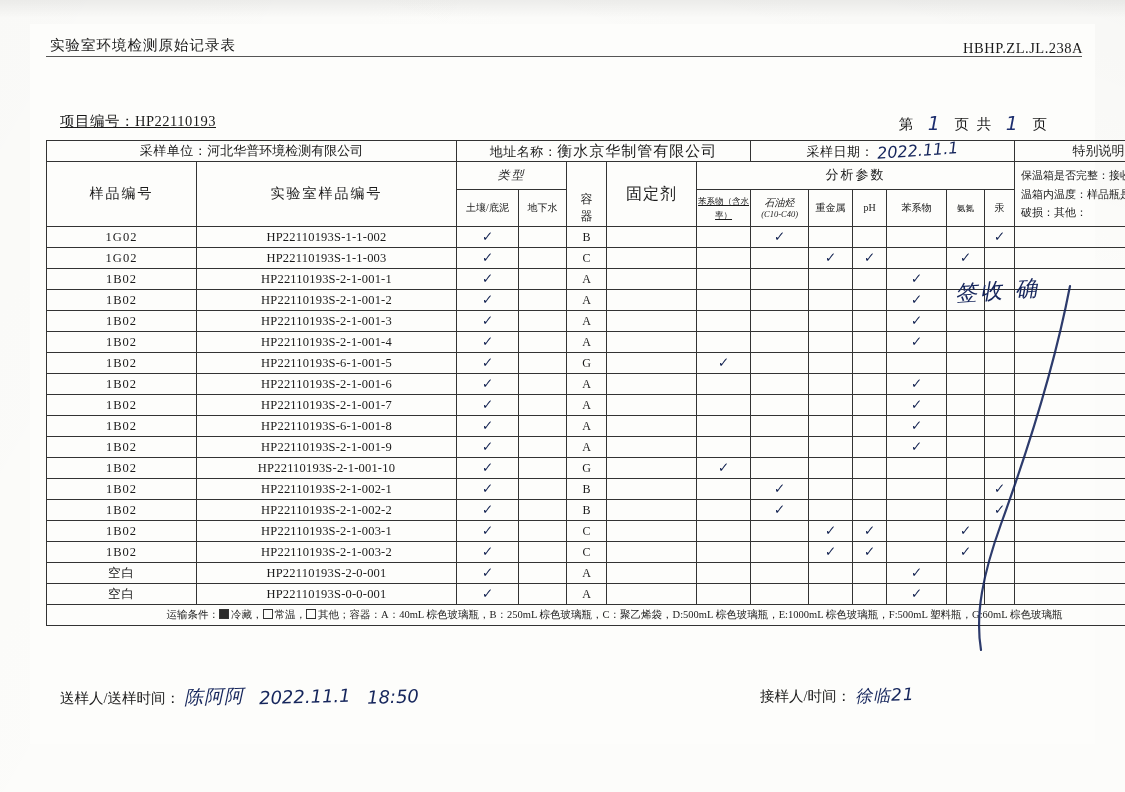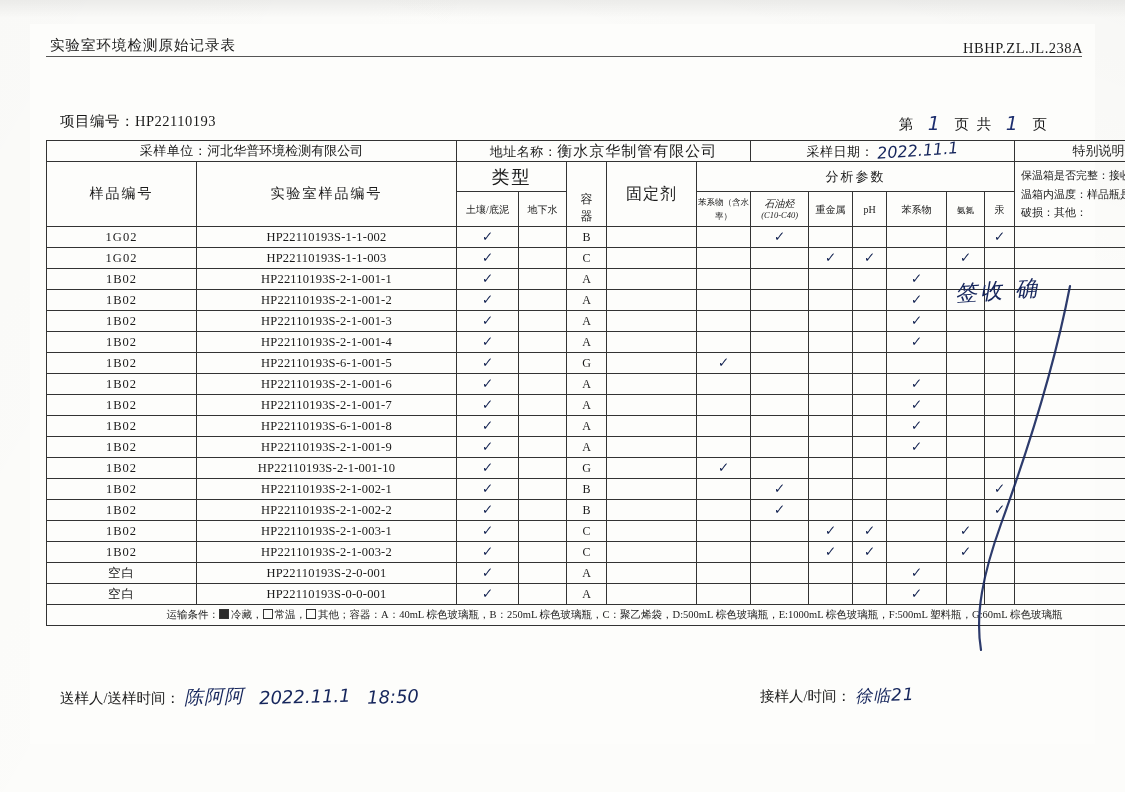--- a/index.html
+++ b/index.html
@@ -34,21 +34,21 @@
   }
   .hdr-right{
     position:absolute;right:12px;top:16px;
     font-size:14.5px;font-family:"Liberation Serif",serif;letter-spacing:0.5px;
   }
   .doc-title{
     position:absolute;left:0;right:0;top:48px;
     text-align:center;font-size:25px;font-weight:bold;letter-spacing:6px;
   }
   .proj-no{
-    position:absolute;left:30px;top:88px;font-size:14.5px;letter-spacing:0.5px;
+    position:absolute;left:30px;top:88px;font-size:14.5px;letter-spacing:0.5px;text-decoration:underline;
   }
   .page-no{
     position:absolute;right:46px;top:88px;font-size:14.5px;letter-spacing:2px;
   }
   .pg-hand{
     font-family:"DejaVu Sans",sans-serif;
     color:#1e2f6f;font-size:19px;font-style:italic;
     padding:0 7px;vertical-align:-1px;
   }
 
@@ -209,42 +209,42 @@
       </tr>
 
       <tr>
         <td rowspan="2">
           <span style="font-size:14px;letter-spacing:2px;">样品编号</span>
         </td>
         <td rowspan="2">
           <span style="font-size:14px;letter-spacing:2px;">实验室样品编号</span>
         </td>
         <td colspan="2">
-          <span style="font-size:18px;letter-spacing:2px;">类型</span>
+          <span style="font-size:12px;letter-spacing:2px;font-style:italic;">类型</span>
         </td>
         <td rowspan="2">
           <span class="vert" style="font-size:12px;">容 器</span>
         </td>
         <td rowspan="2">
           <span style="font-size:16px;letter-spacing:1px;">固定剂</span>
         </td>
         <td colspan="7">
           <span style="font-size:13px;letter-spacing:2px;">分析参数</span>
         </td>
         <td rowspan="3" style="vertical-align:top;text-align:left;padding:4px 6px;line-height:1.7;font-size:11px;">
           <div>保温箱是否完整：接收时保</div>
           <div>温箱内温度：样品瓶是否有</div>
           <div>破损：其他：</div>
         </td>
       </tr>
 
       <tr>
         <td><span class="sm">土壤/底泥</span></td>
         <td><span class="sm">地下水</span></td>
-        <td style="line-height:1.15;">
+        <td style="line-height:1.15;text-decoration:underline;">
           <span class="xs">苯系物（含水率）</span>
         </td>
         <td style="line-height:1.2;font-style:italic;">
           <div class="sm">石油烃</div>
           <div class="xs">(C10-C40)</div>
         </td>
         <td><span class="sm">重金属</span></td>
         <td><span class="sm">pH</span></td>
         <td><span class="sm">苯系物</span></td>
         <td><span class="xs">氨氮</span></td>

